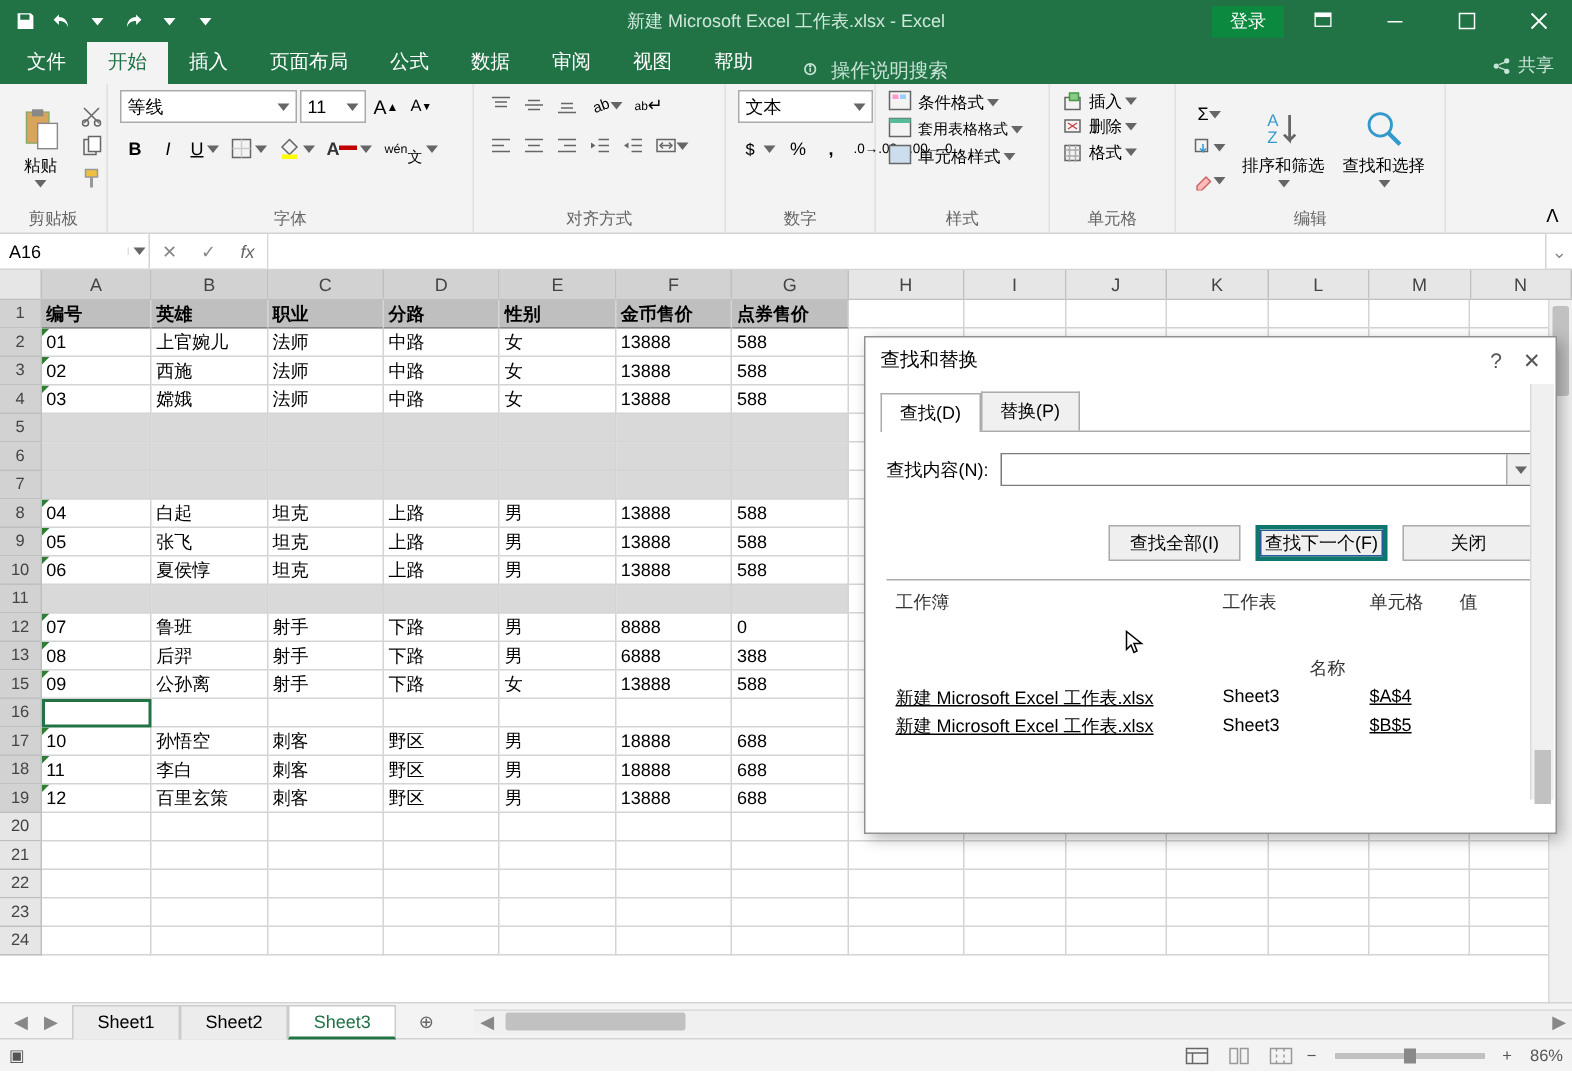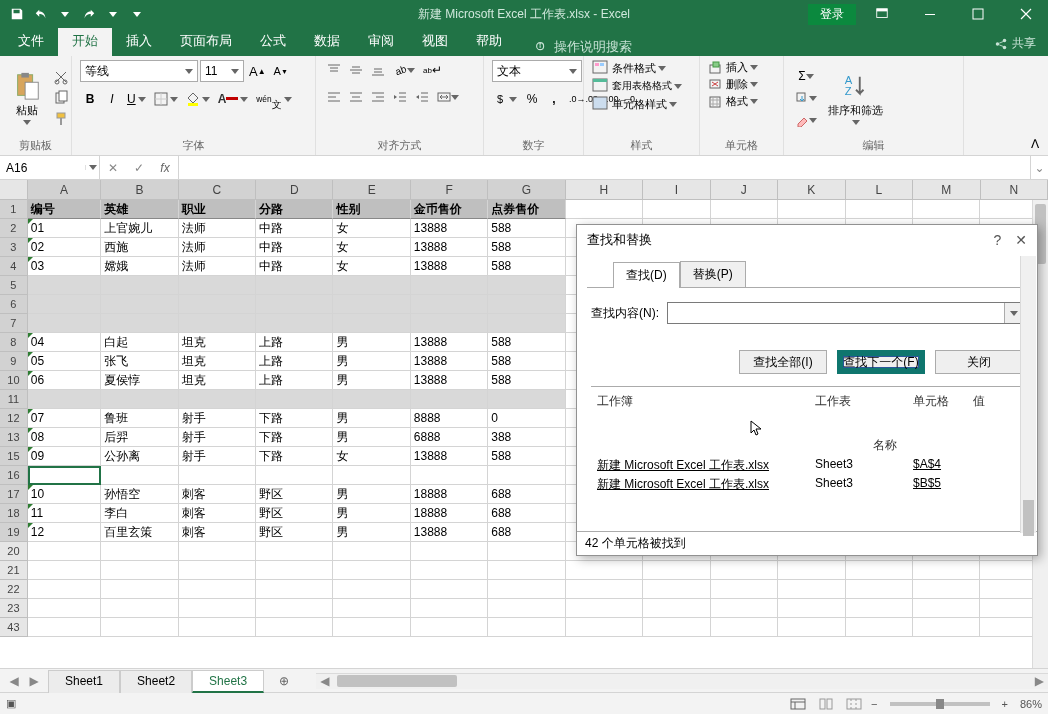--- a/index.html
+++ b/index.html
@@ -73,33 +73,33 @@
 
 .statusbar { height: 22px; background: #f3f3f3; border-top: 1px solid #d4d4d4; display: flex; align-items: center; padding: 0 6px; font-size: 11px; color: #555;}
 .status-right { margin-left: auto; display: flex; align-items: center; gap: 6px;}
 .view-btn { width: 22px; height: 18px; display:flex; align-items:center; justify-content:center; cursor:pointer;}
 .zoom-slider { width: 100px; height: 4px; background: #c1c1c1; position: relative; margin: 0 6px;}
 .zoom-thumb { position:absolute; left:50%; top:-3px; width:8px; height:10px; background:#888; transform:translateX(-50%);}
 
 .dialog { position: absolute; left: 576px; top: 224px; width: 462px; height: 332px; background: #fff; border: 1px solid #919191; box-shadow: 3px 3px 10px rgba(0,0,0,0.3); display:flex; flex-direction:column;}
 .dlg-title { height: 30px; display: flex; align-items: center; padding: 0 10px; font-size: 13px;}
 .dlg-title-btns { margin-left:auto; display:flex; gap:14px; font-size:14px; color:#555;}
-.dlg-tabs { display: flex; padding: 6px 10px 0; margin-left: 26px;}
+.dlg-tabs { display: flex; padding: 6px 10px 0;}
 .dlg-tab { padding: 4px 12px; border: 1px solid #ababab; border-bottom: none; font-size: 12px; cursor: pointer; background: #f0f0f0;}
 .dlg-tab.active { background: #fff; position: relative; top: 1px;}
 .dlg-tabline { height:1px; background:#ababab; margin:0 10px;}
 .dlg-body { padding: 14px 14px 10px; flex:1 0 auto; display:flex; flex-direction:column;}
 .dlg-fieldrow { display:flex; align-items:center; gap:8px; margin-bottom: 18px;}
 .dlg-fieldrow label { font-size:12px; white-space:nowrap;}
 .dlg-combo { flex:1; height:22px; border:1px solid #7a7a7a; display:flex;}
 .dlg-combo input { flex:1; border:none; outline:none; padding:0 4px; font-size:12px;}
 .dlg-combo-dd { width:18px; border-left:1px solid #ababab; display:flex;align-items:center;justify-content:center; background:#efefef;}
 .dlg-btnrow { display:flex; justify-content:flex-end; gap:10px; padding: 8px 0 12px;}
 .dlg-btn { min-width:88px; height:24px; border:1px solid #ababab; background:#efefef; font-size:12px; cursor:pointer; display:flex; align-items:center; justify-content:center;}
-.dlg-btn.primary { border:6px solid #0f766e; box-shadow: inset 0 0 0 1px #2a579a;}
+.dlg-btn.primary { border:3px solid #0f766e; box-shadow: inset 0 0 0 1px #2a579a;}
 .dlg-results { border-top:1px solid #ababab; padding-top: 4px;}
 .dlg-results-head { display:flex; font-size:12px; font-weight:normal; color:#333;}
 .dlg-rh { padding: 2px 6px;}
 .dlg-results-rows { font-size:12px;}
 .dlg-row { display:flex; padding: 1px 0;}
 .dlg-cell { padding: 0 6px; overflow:hidden; white-space:nowrap;}
 .dlg-status { border-top:1px solid #ababab; padding:3px 8px; font-size:12px;}
 .dlg-scroll { position:absolute; right:1px; top:31px; bottom:22px; width:16px; background:#f0f0f0; border-left:1px solid #dadada;}
 .dlg-scroll-thumb { position:absolute; left:2px; right:2px; top:244px; height:36px; background:#c1c1c1;}
 
@@ -468,20 +468,28 @@
       </div>
       <div class="bigbtn">
         <svg viewBox="0 0 32 32">
             <text x="4" y="14" font-size="12" fill="#39c">A</text>
             <text x="4" y="26" font-size="12" fill="#39c">Z</text>
             <path d="M20 6v18l-4-4M20 24l4-4" stroke="#666" fill="none" stroke-width="2"></path>
           </svg>
         <span>排序和筛选</span>
           <span class="caret"></span>
       </div>
+      <div class="bigbtn">
+        <svg viewBox="0 0 32 32">
+            <circle cx="13" cy="13" r="8" fill="none" stroke="#39c" stroke-width="2"></circle>
+            <line x1="19" y1="19" x2="27" y2="27" stroke="#39c" stroke-width="3"></line>
+          </svg>
+        <span>查找和选择</span>
+          <span class="caret"></span>
+      </div>
     </div>
     <div class="group-label">编辑</div>
   </div>
   <div class="ribbon-collapse">ᐱ</div>
 </div>
 
 <div class="formula-row">
   <div class="namebox">
     <input value="A16" style="">
     <div class="namebox-dd">
@@ -884,21 +892,21 @@
         <div class="cell" style="width: 78px;"></div>
         <div class="cell" style="width: 78px;"></div>
         <div class="cell" style="width: 68px;"></div>
         <div class="cell" style="width: 68px;"></div>
         <div class="cell" style="width: 68px;"></div>
         <div class="cell" style="width: 68px;"></div>
         <div class="cell" style="width: 68px;"></div>
         <div class="cell" style="width: 68px;"></div>
       </div>
       <div class="row">
-        <div class="rowhead">43</div>
+        <div class="rowhead">24</div>
         <div class="cell" style="width: 74px;"></div>
         <div class="cell" style="width: 78px;"></div>
         <div class="cell" style="width: 78px;"></div>
         <div class="cell" style="width: 78px;"></div>
         <div class="cell" style="width: 78px;"></div>
         <div class="cell" style="width: 78px;"></div>
         <div class="cell" style="width: 78px;"></div>
         <div class="cell" style="width: 78px;"></div>
         <div class="cell" style="width: 68px;"></div>
         <div class="cell" style="width: 68px;"></div>
@@ -1012,21 +1020,20 @@
           <div class="dlg-row">
             <div class="dlg-cell" style="width: 218px; text-decoration: underline;">新建 Microsoft Excel 工作表.xlsx</div>
             <div class="dlg-cell" style="width: 58px;">Sheet3</div>
             <div class="dlg-cell" style="width: 40px;"></div>
             <div class="dlg-cell" style="width: 60px; text-decoration: underline;">$B$5</div>
             <div class="dlg-cell" style="width: 40px;"></div>
           </div>
         </div>
     </div>
   </div>
-  <div class="dlg-status">42 个单元格被找到</div>
   <div class="dlg-scroll">
       <div class="dlg-scroll-thumb"></div>
     </div>
 </div>
 
 <svg class="cursor-arrow" viewBox="0 0 16 16">
     <path d="M1 1l0 12 3-3 2 5 2-1-2-5 5 0z" fill="#fff" stroke="#000"></path>
   </svg>
 
 </body></html>

